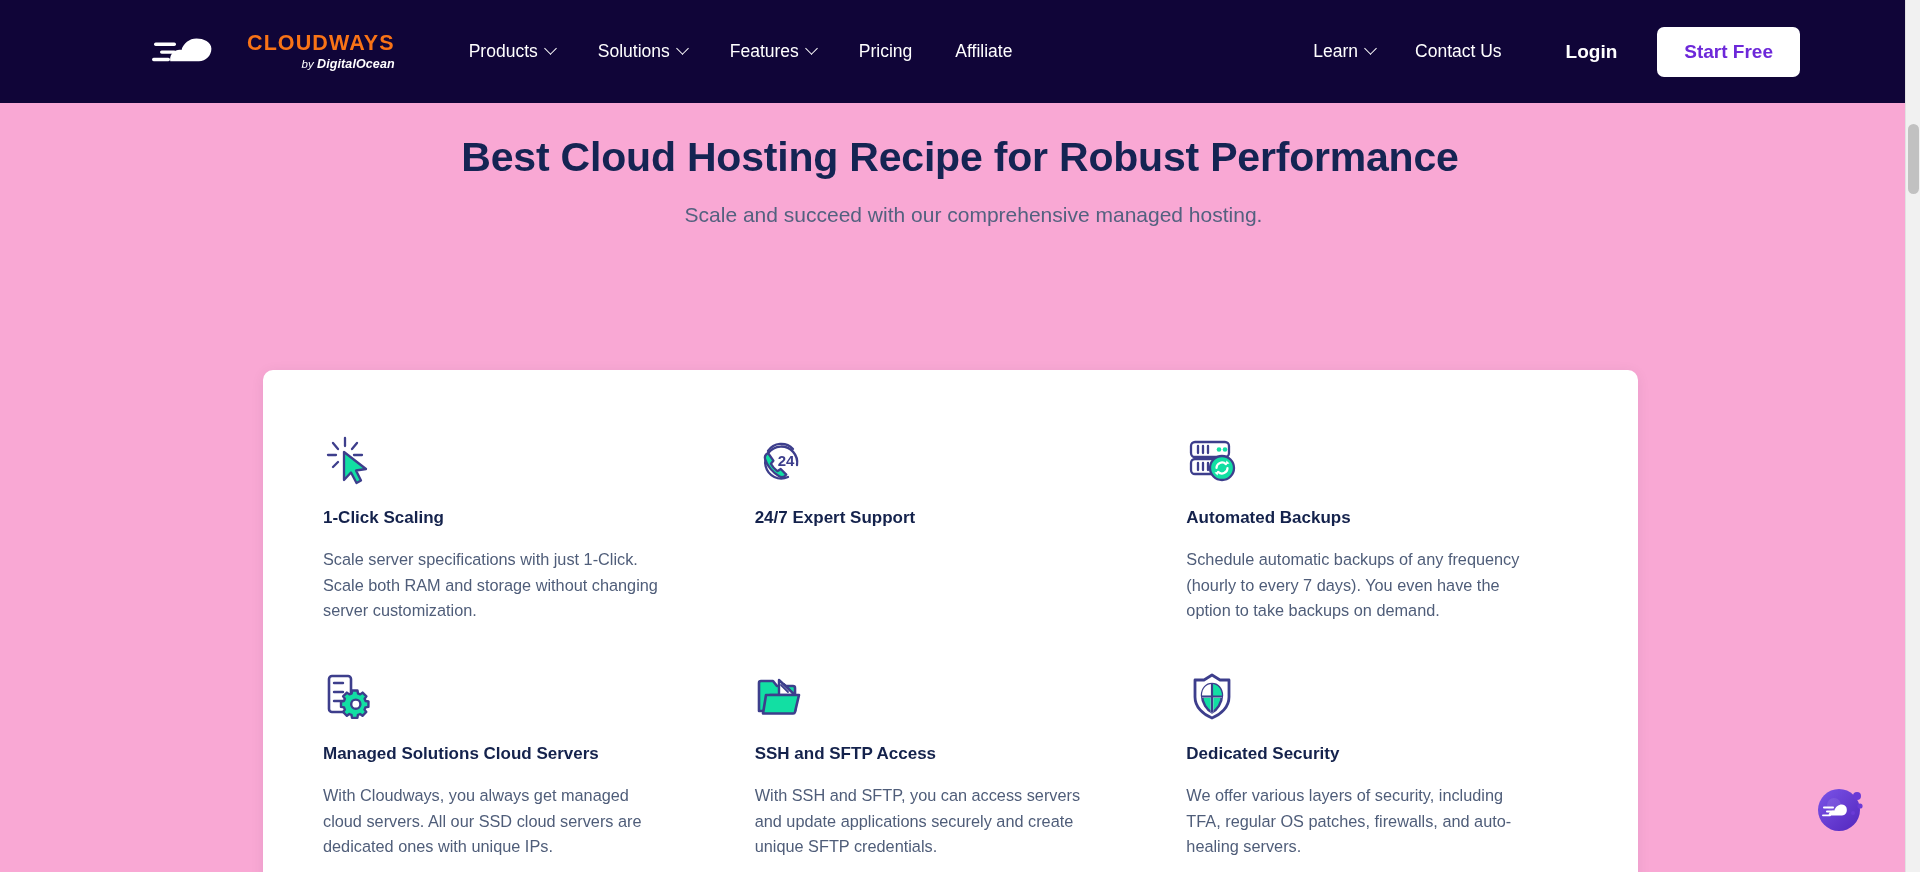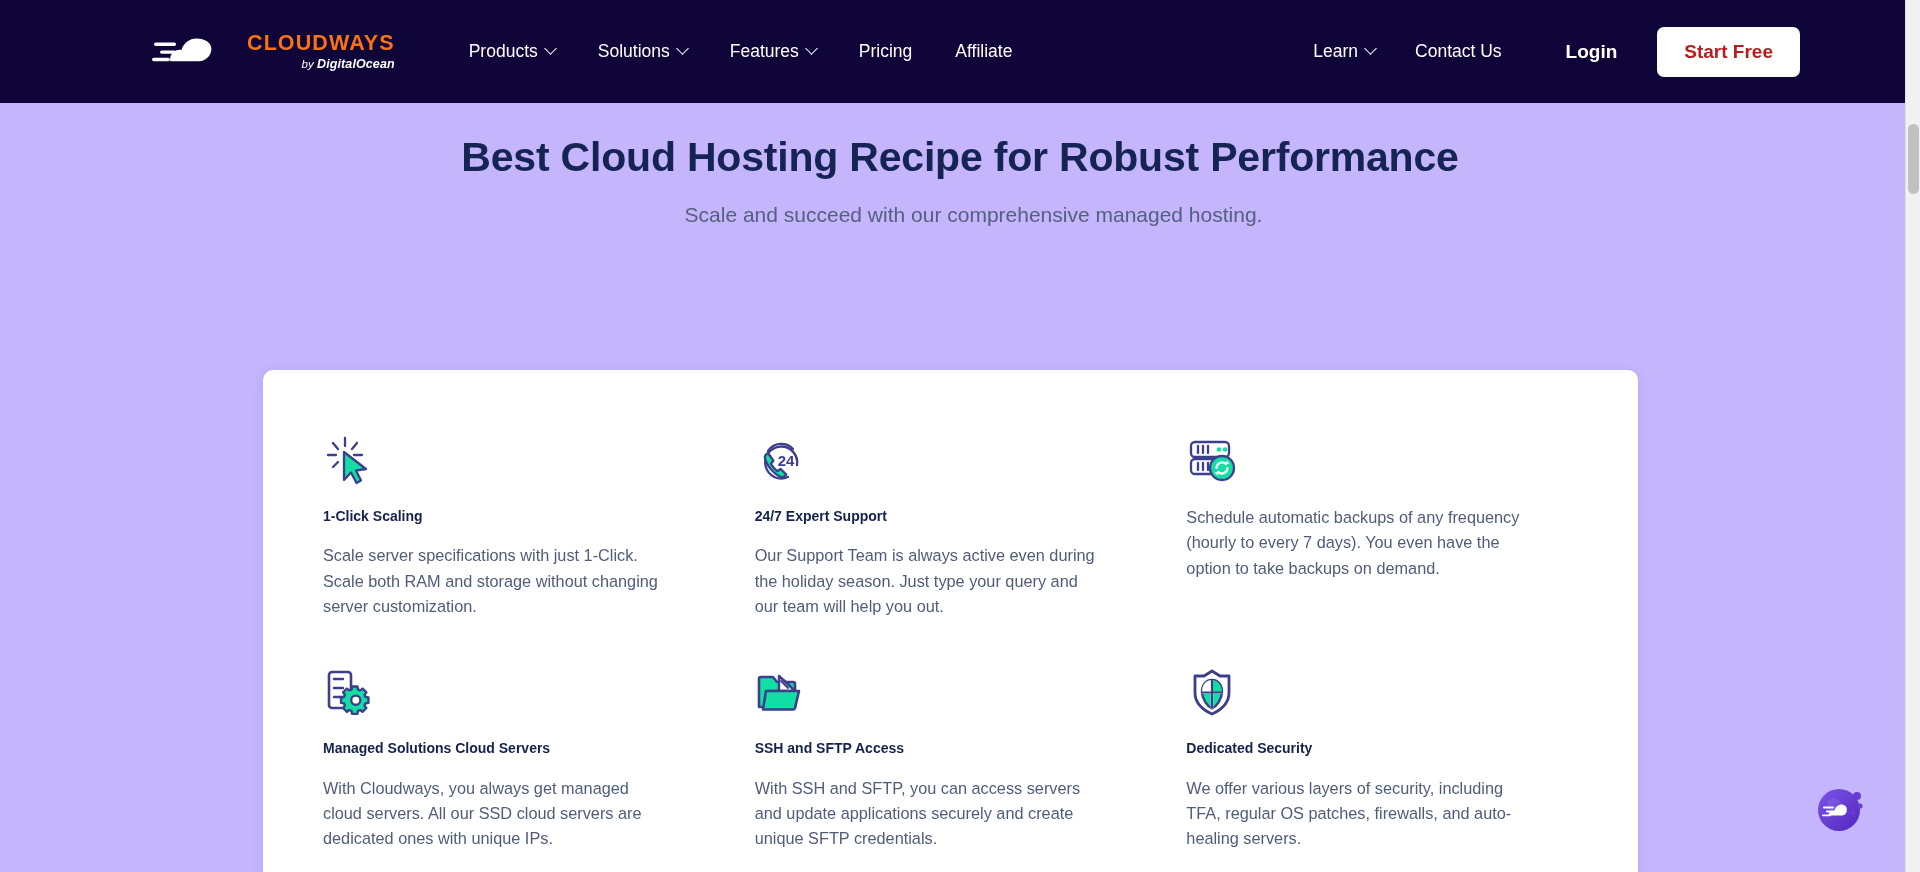--- a/index.html
+++ b/index.html
@@ -76,38 +76,38 @@
     font-size: 19px;
     font-weight: 700;
     text-decoration: none;
     white-space: nowrap;
     cursor: pointer;
     margin-left: 24px;
   }
 
   .start-free {
     background: #ffffff;
-    color: #b91c1c;
+    color: #6d28d9;
     font-size: 19px;
     font-weight: 700;
     border: none;
     border-radius: 7px;
     padding: 14px 27px;
     cursor: pointer;
     font-family: "Liberation Sans", sans-serif;
     white-space: nowrap;
     text-align: right;
   }
 
   
   .page {
     position: relative;
     width: 1920px;
     height: 769px;
-    background: #c4b5fd;
+    background: #f9a8d4;
     overflow: hidden;
   }
 
   .hero { padding-top: 30px; text-align: center; }
   .hero h1 {
     color: #152453;
     font-size: 41px;
     font-weight: 700;
     letter-spacing: -0.2px;
     line-height: 1.2;
@@ -139,21 +139,21 @@
     row-gap: 38px;
   }
   .cell { width: 345px; }
 
   .cell-icon { height: 62px; display: flex; align-items: flex-end; }
   .cell-icon svg { display: block; }
 
   .cell h3 {
     margin-top: 20px;
     color: #14224c;
-    font-size: 14px;
+    font-size: 17px;
     font-weight: 700;
     line-height: 1.3;
   }
   .cell p {
     margin-top: 18px;
     color: #4f5d79;
     font-size: 16.3px;
     line-height: 1.56;
   }
 
@@ -274,21 +274,20 @@
       <div class="cell">
         <div class="cell-icon">
           <svg width="52" height="52" viewBox="0 0 52 52" aria-hidden="true">
             <path d="M42 30a16 16 0 1 0-9 12" fill="none" stroke="#3d3e8c" stroke-width="2.3" stroke-linecap="round"></path>
             <path d="M38 14a16 16 0 0 0-25 2" fill="none" stroke="#3d3e8c" stroke-width="2.3" stroke-linecap="round"></path>
             <path d="M13 18c-2.5 1.5-3.6 3.9-2.9 6.2 1.9 6.6 7.8 13.5 14 17 2.6 1.5 5.4.8 7.2-1.6l-5.6-5.6-3.4 2.2c-2.6-2-4.9-4.6-6.4-7.4l2.5-3.1z" fill="#12dfa3" stroke="#3d3e8c" stroke-width="2.3" stroke-linejoin="round"></path>
             <text x="31" y="31" font-family="'Liberation Sans', sans-serif" font-size="15" font-weight="700" fill="#3d3e8c" text-anchor="middle">24</text>
           </svg>
         </div>
         <h3>24/7 Expert Support</h3>
-        <p>Our Support Team is always active even during the holiday season. Just type your query and our team will help you out.</p>
       </div>
 
       <div class="cell">
         <div class="cell-icon">
           <svg width="52" height="52" viewBox="0 0 52 52" aria-hidden="true">
             <rect x="5" y="7" width="38" height="15" rx="4" fill="#ffffff" stroke="#3d3e8c" stroke-width="2.3"></rect>
             <rect x="5" y="24" width="38" height="15" rx="4" fill="#ffffff" stroke="#3d3e8c" stroke-width="2.3"></rect>
             <g stroke="#3d3e8c" stroke-width="2.3" stroke-linecap="round">
               <line x1="12" y1="11" x2="12" y2="18"></line>
               <line x1="17" y1="11" x2="17" y2="18"></line>
@@ -298,20 +297,21 @@
               <line x1="22" y1="28" x2="22" y2="35"></line>
             </g>
             <circle cx="33" cy="14.5" r="2.3" fill="#12dfa3"></circle>
             <circle cx="39" cy="14.5" r="2.3" fill="#12dfa3"></circle>
             <circle cx="36" cy="33" r="12" fill="#12dfa3" stroke="#3d3e8c" stroke-width="2.3"></circle>
             <path d="M30.5 33a5.5 5.5 0 0 1 9.4-3.9M41.5 33a5.5 5.5 0 0 1-9.4 3.9" fill="none" stroke="#ffffff" stroke-width="2.2" stroke-linecap="round"></path>
             <path d="M40.4 25.5l-.5 3.8 3.6-.9z" fill="#ffffff"></path>
             <path d="M31.6 40.5l.5-3.8-3.6.9z" fill="#ffffff"></path>
           </svg>
         </div>
+        <h3>Automated Backups</h3>
         <p>Schedule automatic backups of any frequency (hourly to every 7 days). You even have the option to take backups on demand.</p>
       </div>
 
       <div class="cell">
         <div class="cell-icon">
           <svg width="52" height="52" viewBox="0 0 52 52" aria-hidden="true">
             <rect x="6" y="5" width="22" height="36" rx="3" fill="#ffffff" stroke="#3d3e8c" stroke-width="2.6"></rect>
             <g stroke="#3d3e8c" stroke-width="2.4" stroke-linecap="round">
               <line x1="11" y1="12" x2="20" y2="12"></line>
               <line x1="11" y1="21" x2="20" y2="21"></line>

